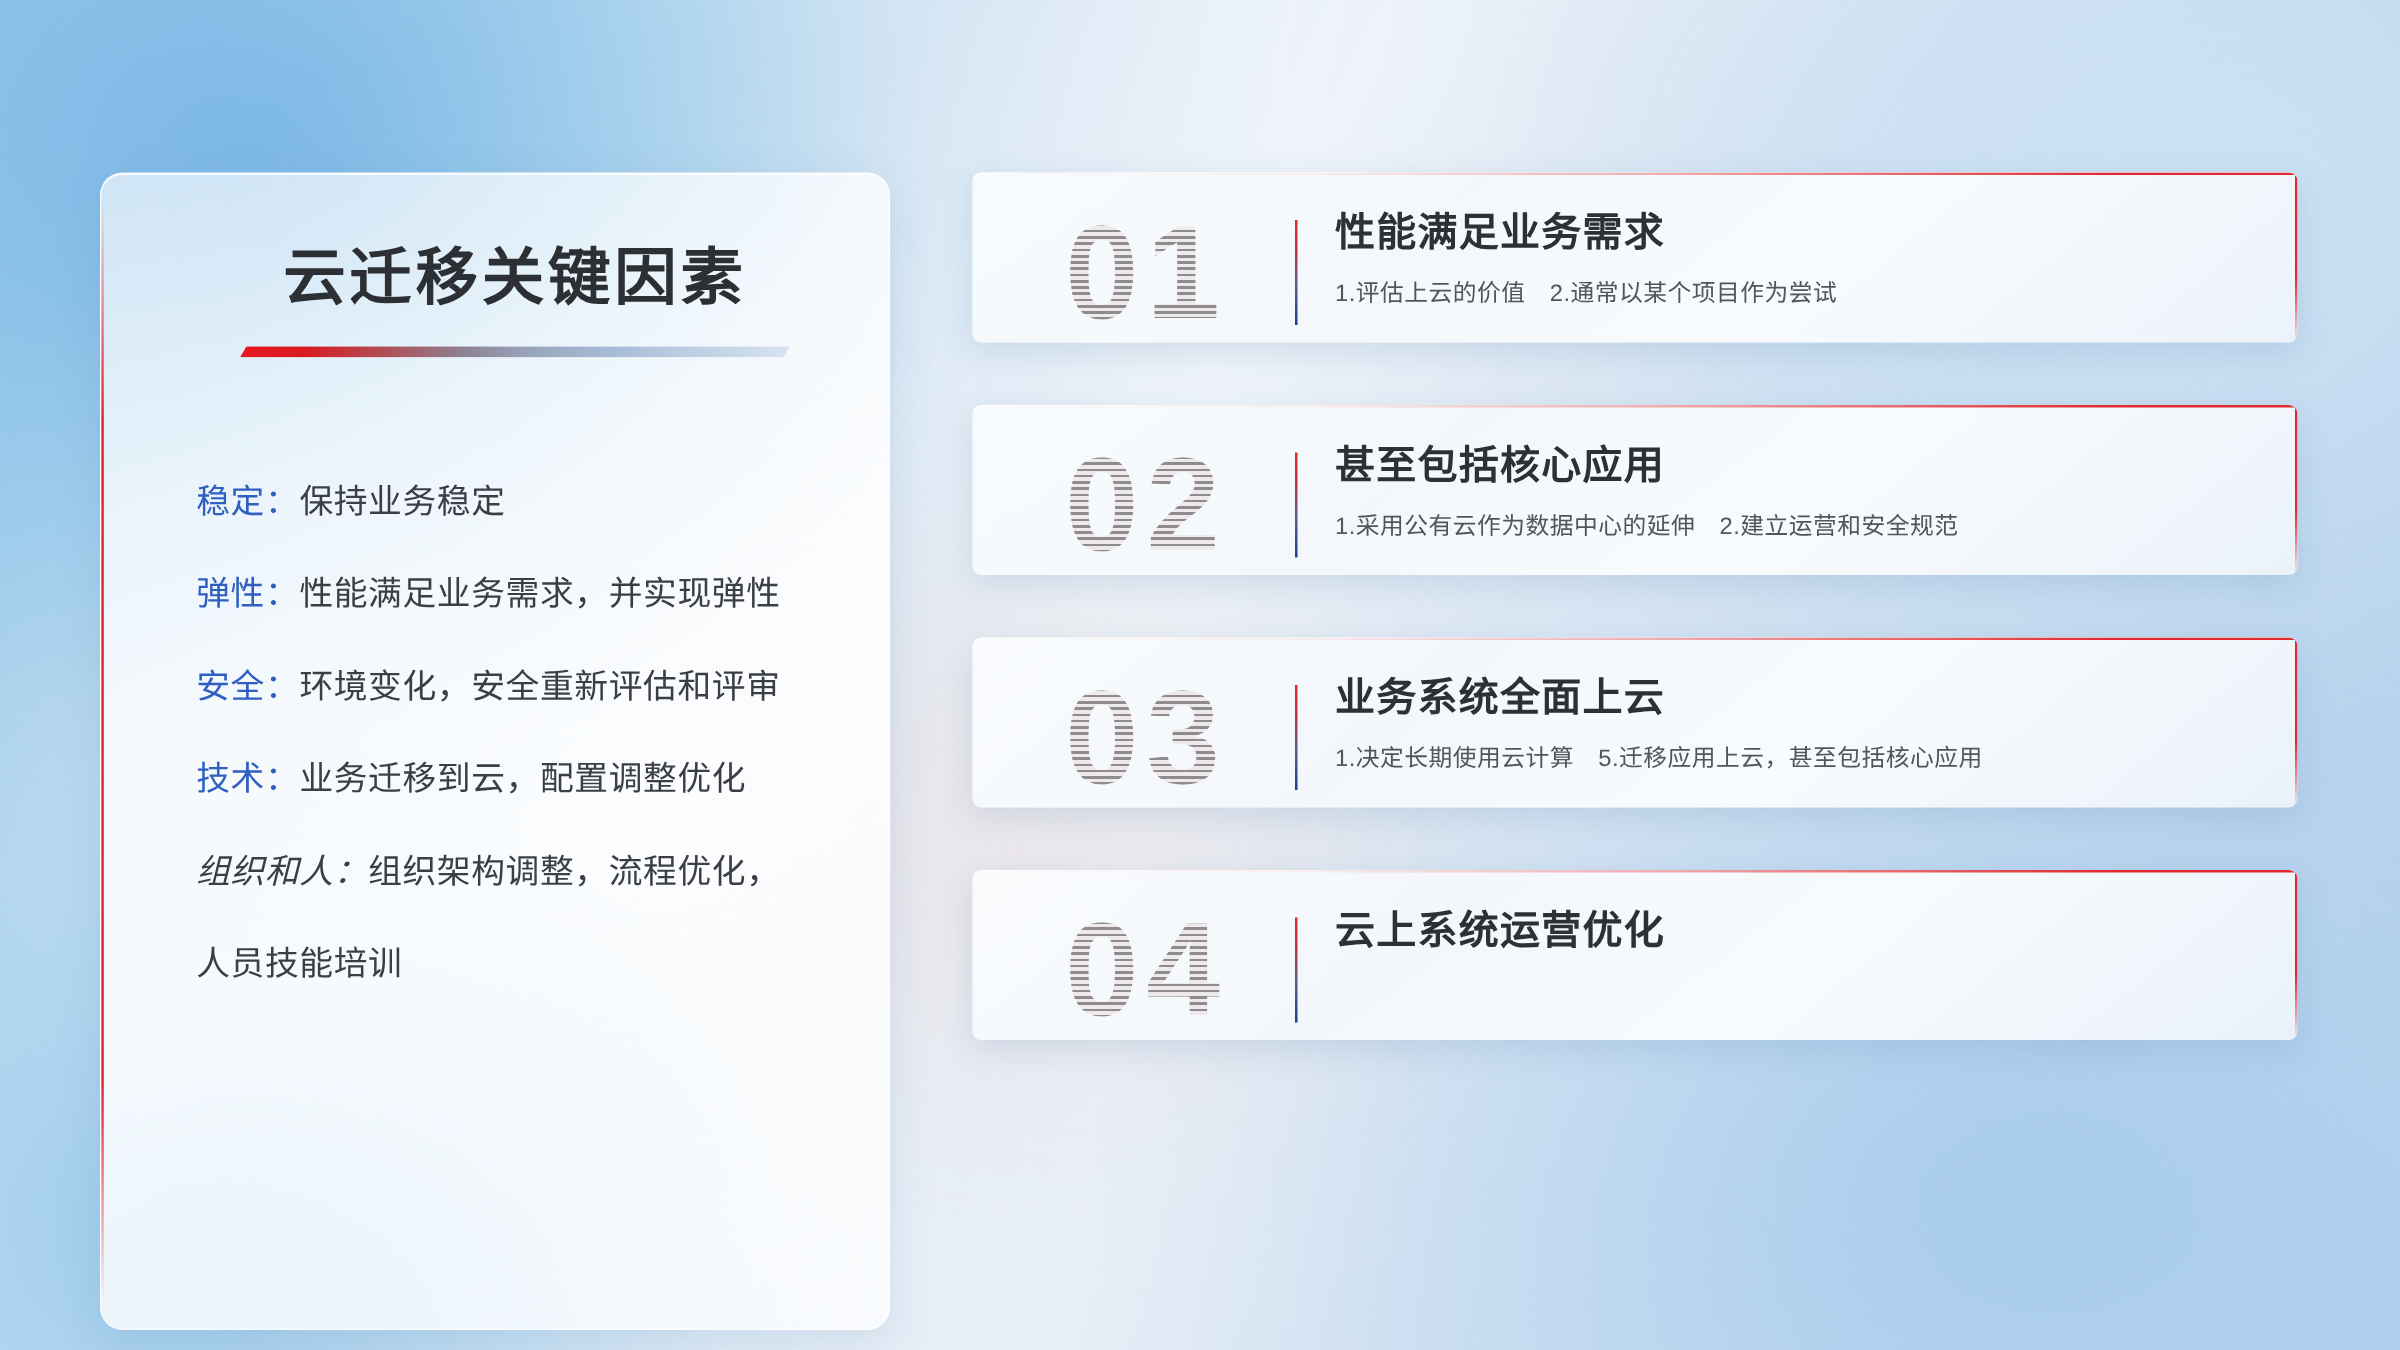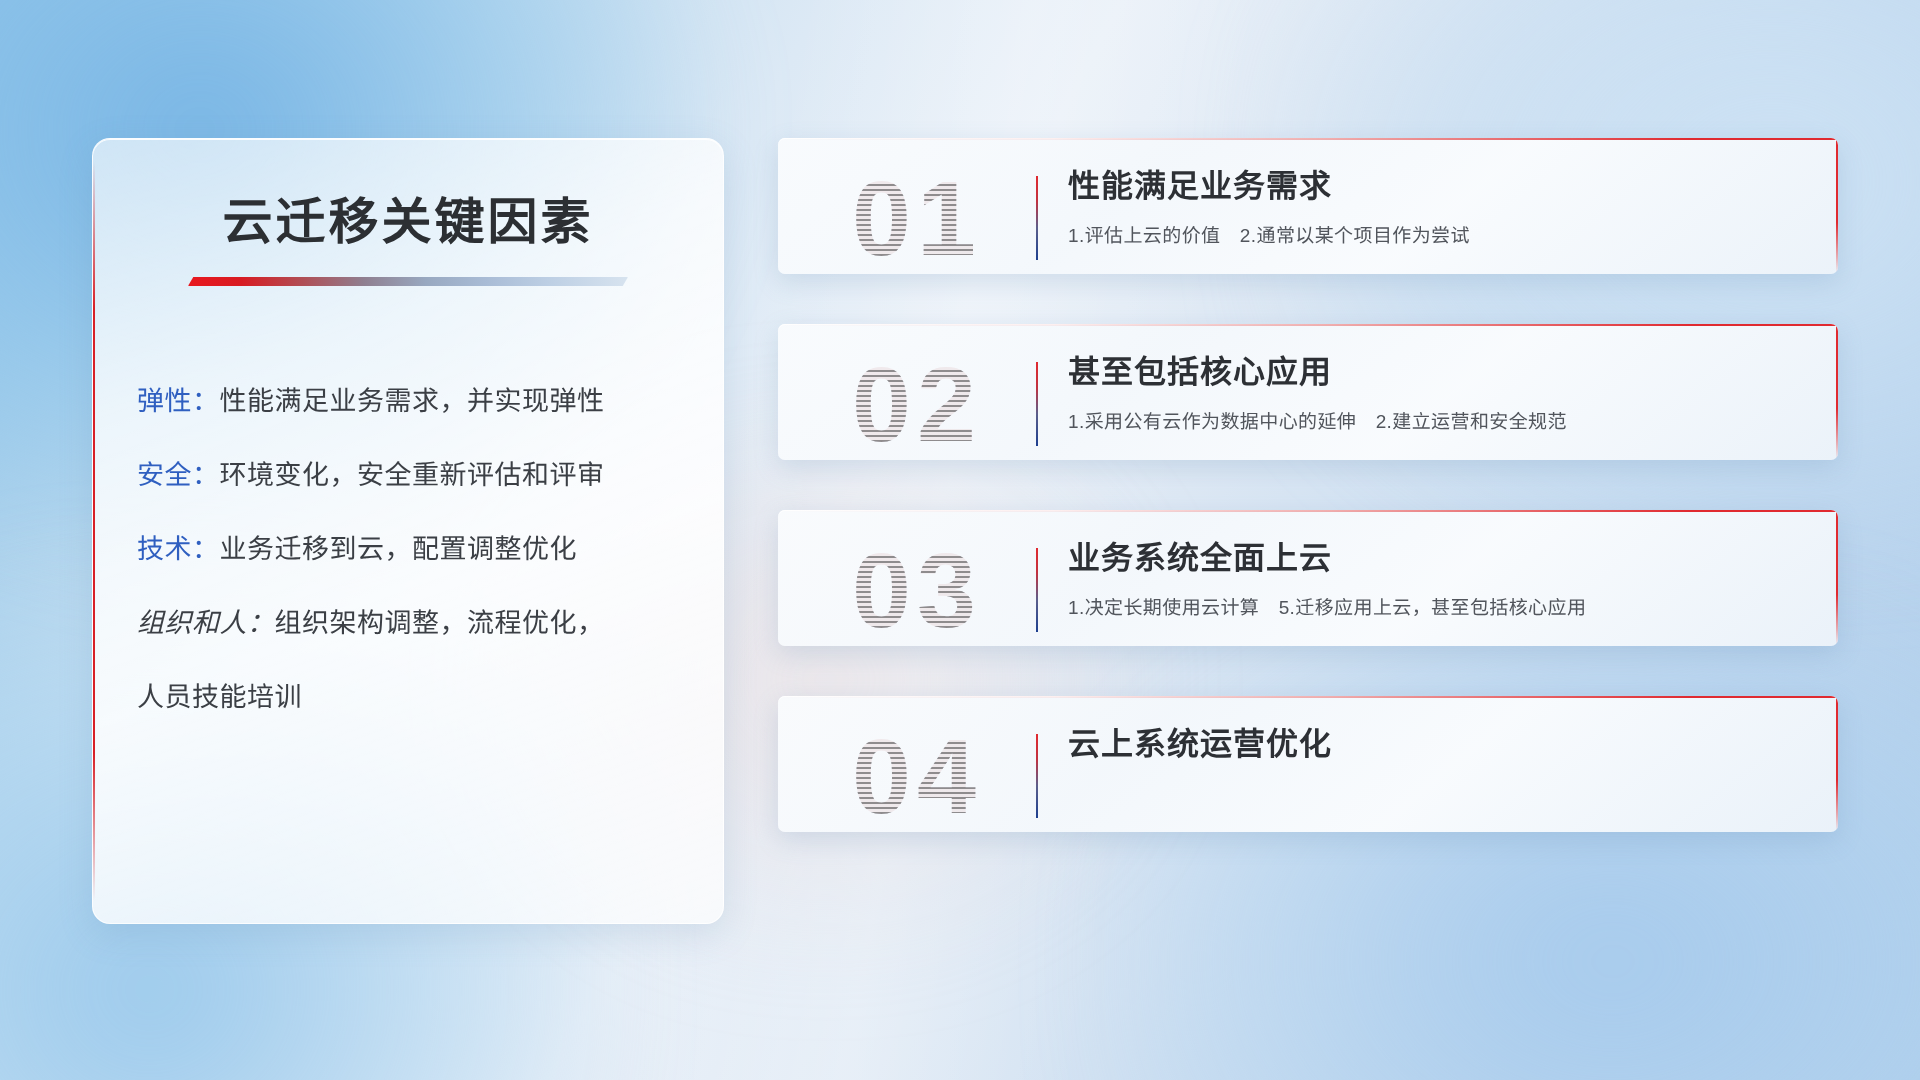--- a/index.html
+++ b/index.html
@@ -56,31 +56,32 @@
     position:absolute; left:0; top:0; width:100%; height:100%;
     background:linear-gradient(100deg, rgba(255,255,255,0) 38%, rgba(255,255,255,0.28) 49%, rgba(255,255,255,0) 60%);
   }
 
   
   .stage { position:relative; z-index:2; width:1920px; height:1080px; }
 
   
   .left-panel {
     position:absolute;
-    left:92px; top:138px;
-    width:632px; height:786px;
+    left:80px; top:138px;
+    width:632px; height:926px;
     border-radius:18px;
     border:1px solid rgba(255,255,255,0.85);
     background:linear-gradient(160deg,
         rgba(255,255,255,0.62) 0%,
         rgba(255,255,255,0.80) 28%,
         rgba(255,255,255,0.88) 58%,
         rgba(255,255,255,0.70) 100%);
     box-shadow:0 10px 34px rgba(96,136,176,0.18), inset 0 1px 0 rgba(255,255,255,0.9);
     overflow:hidden;
+    padding-left:32px;
   }
   .left-panel::before {
     content:"";
     position:absolute; left:0; top:22px; bottom:22px; width:2px;
     background:linear-gradient(180deg, rgba(215,32,39,0) 0%, #d72027 20%, #d72027 80%, rgba(215,32,39,0) 100%);
   }
   .panel-title {
     margin-top:42px;
     text-align:center;
     font-size:50px;
@@ -217,20 +218,21 @@
   <div class="bg-warm"></div>
   <div class="bg-streak"></div>
 </div>
 
 <div class="stage">
 
   <section class="left-panel">
     <h1 class="panel-title">云迁移关键因素</h1>
     <div class="title-rule"></div>
     <ul class="panel-list" id="factor-list">
+        <li><span class="k-label">稳定：</span><span>保持业务稳定</span></li>
         <li><span class="k-label">弹性：</span><span>性能满足业务需求，并实现弹性</span></li>
         <li><span class="k-label">安全：</span><span>环境变化，安全重新评估和评审</span></li>
         <li><span class="k-label">技术：</span><span>业务迁移到云，配置调整优化</span></li>
         <li><span class="k-label-plain">组织和人：</span><span>组织架构调整，流程优化，</span></li>
         <li><span>人员技能培训</span></li>
       </ul>
   </section>
 
   <section class="cards" id="stage-cards">
       <div class="card">

